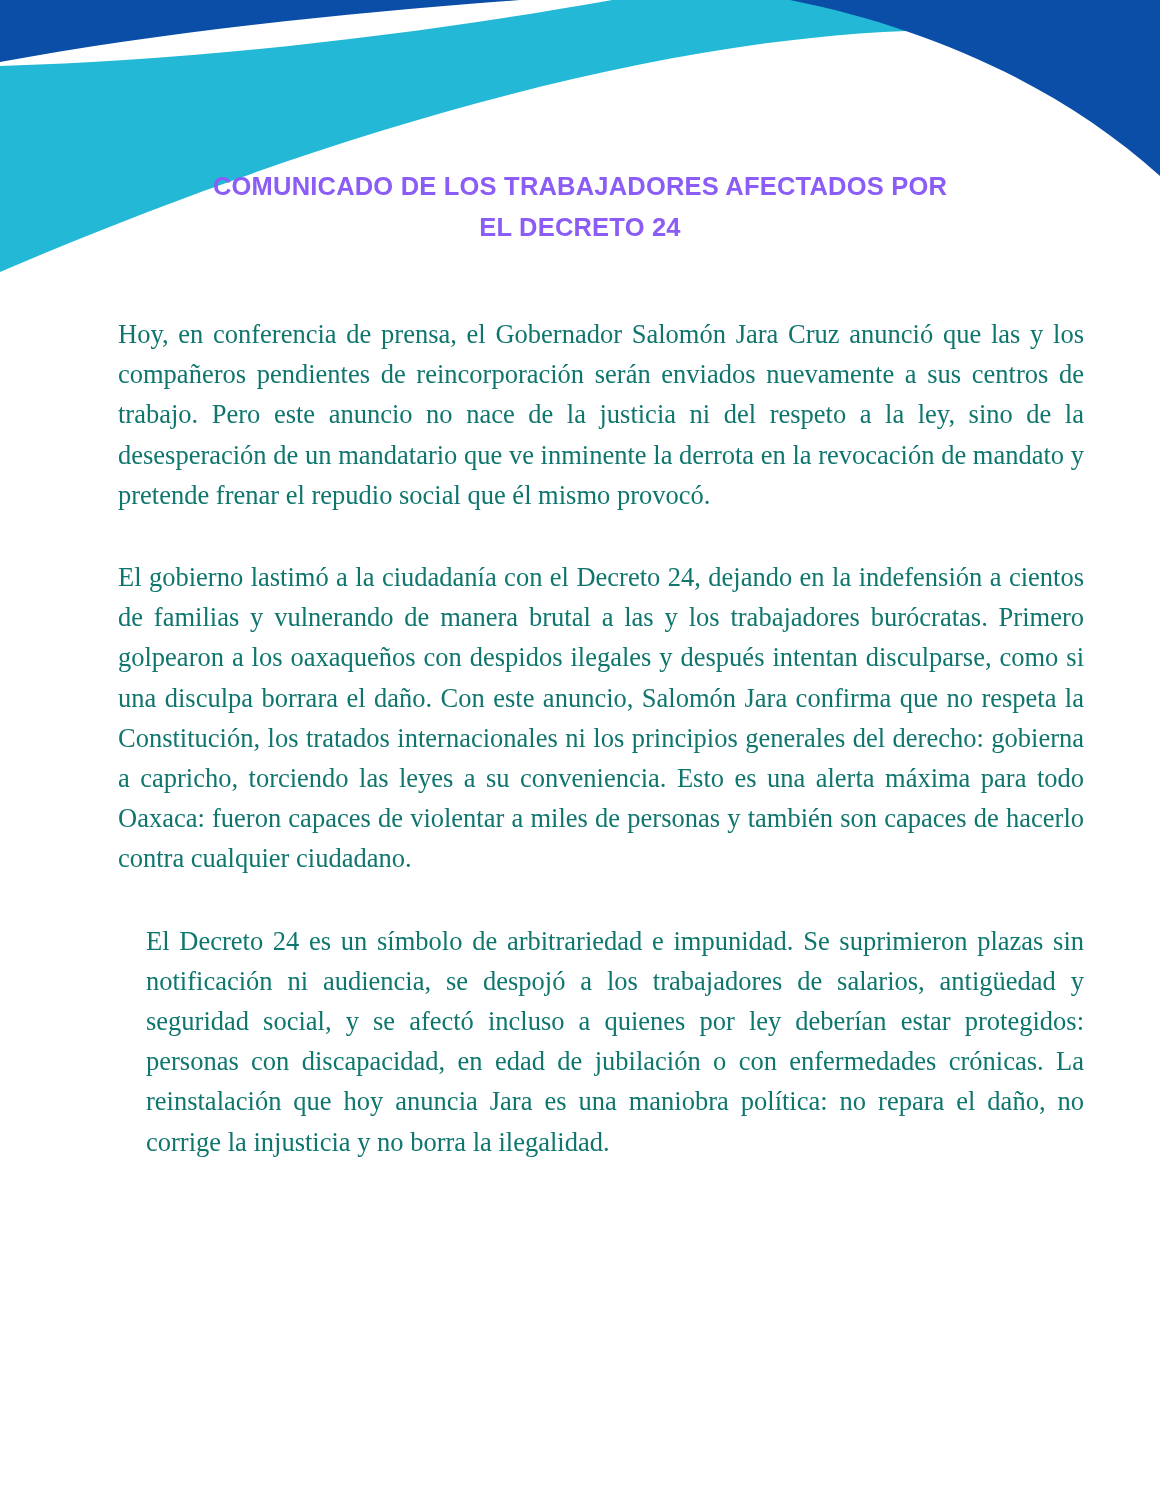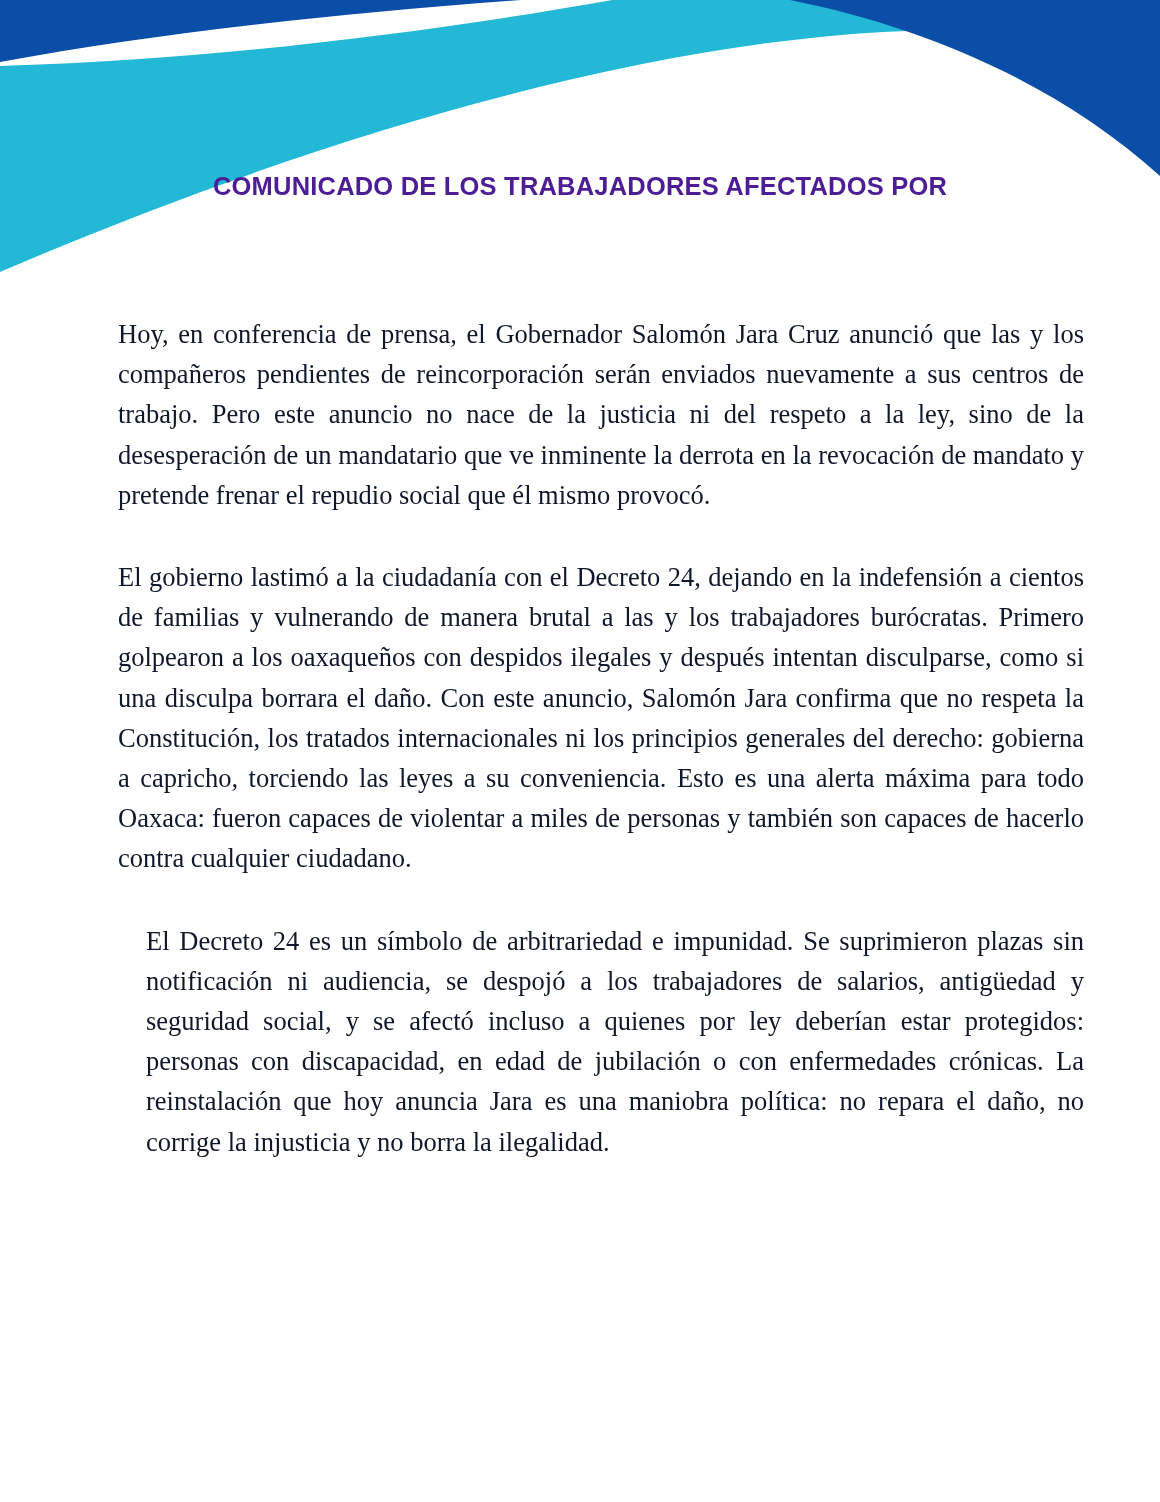--- a/index.html
+++ b/index.html
@@ -42,38 +42,38 @@
     left: 0;
     width: 1160px;
     text-align: center;
   }
   .title-line {
     display: block;
     font-family: "Liberation Sans", "DejaVu Sans", sans-serif;
     font-weight: bold;
     font-size: 25.5px;
     letter-spacing: 0.2px;
-    color: #4c1d95;
+    color: #8b5cf6;
     line-height: 41px;
     white-space: nowrap;
   }
 
   
   .body-copy {
     position: absolute;
     top: 314px;
     left: 118px;
     width: 966px;
   }
   .para {
     margin: 0 0 42px 0;
     font-family: "Liberation Serif", "DejaVu Serif", serif;
     font-size: 26.5px;
     line-height: 40.2px;
-    color: #0f172a;
+    color: #0f766e;
     text-align: justify;
     text-justify: inter-word;
     hyphens: none;
   }
   .para:last-child {
     margin-bottom: 0;
     margin-left: 28px;
   }
 </style>
 </head>
@@ -98,20 +98,21 @@
       <path fill="#0B4EA8" d="M 790,0
                L 1160,0
                L 1160,176
                C 1060,86 930,28 790,0
                Z"></path>
     </svg>
   </div>
 
   <div class="title-block">
     <span class="title-line">COMUNICADO DE LOS TRABAJADORES AFECTADOS POR</span>
+    <span class="title-line">EL DECRETO 24</span>
   </div>
 
   <div class="body-copy">
     <p class="para">Hoy, en conferencia de prensa, el Gobernador Salomón Jara Cruz anunció que las y los compañeros pendientes de reincorporación serán enviados nuevamente a sus centros de trabajo. Pero este anuncio no nace de la justicia ni del respeto a la ley, sino de la desesperación de un mandatario que ve inminente la derrota en la revocación de mandato y pretende frenar el repudio social que él mismo provocó.</p>
     <p class="para">El gobierno lastimó a la ciudadanía con el Decreto 24, dejando en la indefensión a cientos de familias y vulnerando de manera brutal a las y los trabajadores burócratas. Primero golpearon a los oaxaqueños con despidos ilegales y después intentan disculparse, como si una disculpa borrara el daño. Con este anuncio, Salomón Jara confirma que no respeta la Constitución, los tratados internacionales ni los principios generales del derecho: gobierna a capricho, torciendo las leyes a su conveniencia. Esto es una alerta máxima para todo Oaxaca: fueron capaces de violentar a miles de personas y también son capaces de hacerlo contra cualquier ciudadano.</p>
     <p class="para">El Decreto 24 es un símbolo de arbitrariedad e impunidad. Se suprimieron plazas sin notificación ni audiencia, se despojó a los trabajadores de salarios, antigüedad y seguridad social, y se afectó incluso a quienes por ley deberían estar protegidos: personas con discapacidad, en edad de jubilación o con enfermedades crónicas. La reinstalación que hoy anuncia Jara es una maniobra política: no repara el daño, no corrige la injusticia y no borra la ilegalidad.</p>
   </div>
 
 </div>
 

